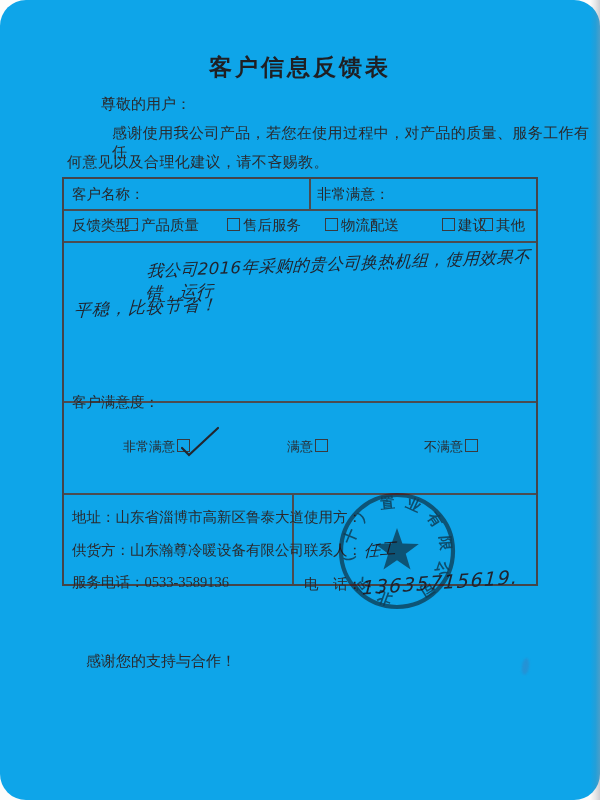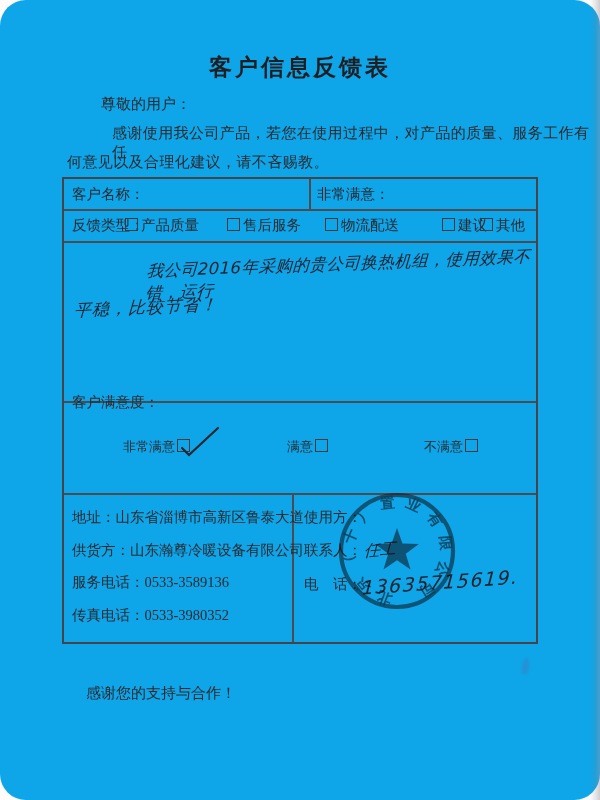--- a/index.html
+++ b/index.html
@@ -18,24 +18,24 @@
     z-index:5;
   }
   .page-title {
     position:absolute; top:52px; left:0; width:100%;
     text-align:center; font-size:23px; font-weight:bold; letter-spacing:3px;
     font-family:"Liberation Sans","DejaVu Sans",sans-serif; color:#1f1f23;
   }
   .salutation { position:absolute; top:95px; left:101px; font-size:15px; }
   .intro-1 { position:absolute; top:124px; left:112px; font-size:15px; letter-spacing:0.4px; }
   .intro-2 { position:absolute; top:153px; left:67px; font-size:15px; letter-spacing:0.4px; }
-  .closing { position:absolute; top:652px; left:86px; font-size:15px;margin-top:32px; }
+  .closing { position:absolute; top:652px; left:86px; font-size:15px; }
 
   .form-table {
-    position:absolute; left:62px; top:177px; width:476px; height:467px;
+    position:absolute; left:62px; top:177px; width:476px; height:409px;
     border:2px solid #454549; z-index:2;
   }
   .hline { position:absolute; left:0; width:100%; height:2px; background:#4c4c50; }
   .vline { position:absolute; width:2px; background:#4c4c50; }
   .cell-label { position:absolute; font-size:14.5px; color:#28282c; white-space:nowrap; }
 
   .cb {
     display:inline-block; width:13px; height:13px;
     border:1.5px solid #3a3a3e; vertical-align:-1px; background:transparent;
   }
@@ -112,21 +112,20 @@
     <div class="sat-option" style="left:223px; top:259px"><span>满意</span><span class="cb"></span></div>
     <div class="sat-option" style="left:360px; top:259px"><span>不满意</span><span class="cb"></span></div>
     <svg class="checkmark-svg" width="46" height="40" viewBox="0 0 46 40">
       <path d="M 4 26 L 11 33 L 40 6" fill="none" stroke="#23262f" stroke-width="2.2" stroke-linecap="round"></path>
     </svg>
 
     <div class="bottom-cell supplier-cell">
       <div>地址：山东省淄博市高新区鲁泰大道</div>
       <div>供货方：山东瀚尊冷暖设备有限公司</div>
       <div>服务电话：0533-3589136</div>
-      <div>传真电话：0533-3980352</div>
     </div>
 
     <div class="bottom-cell consumer-cell">
       <div>使用方：</div>
       <div><span>联系人：</span><span class="hw hw-contact">任工</span></div>
       <div><span>电　话：</span><span class="hw hw-phone">13635715619.</span></div>
     </div>
   </div>
 
   <svg class="stamp" width="124" height="124" viewBox="-62 -62 124 124">

